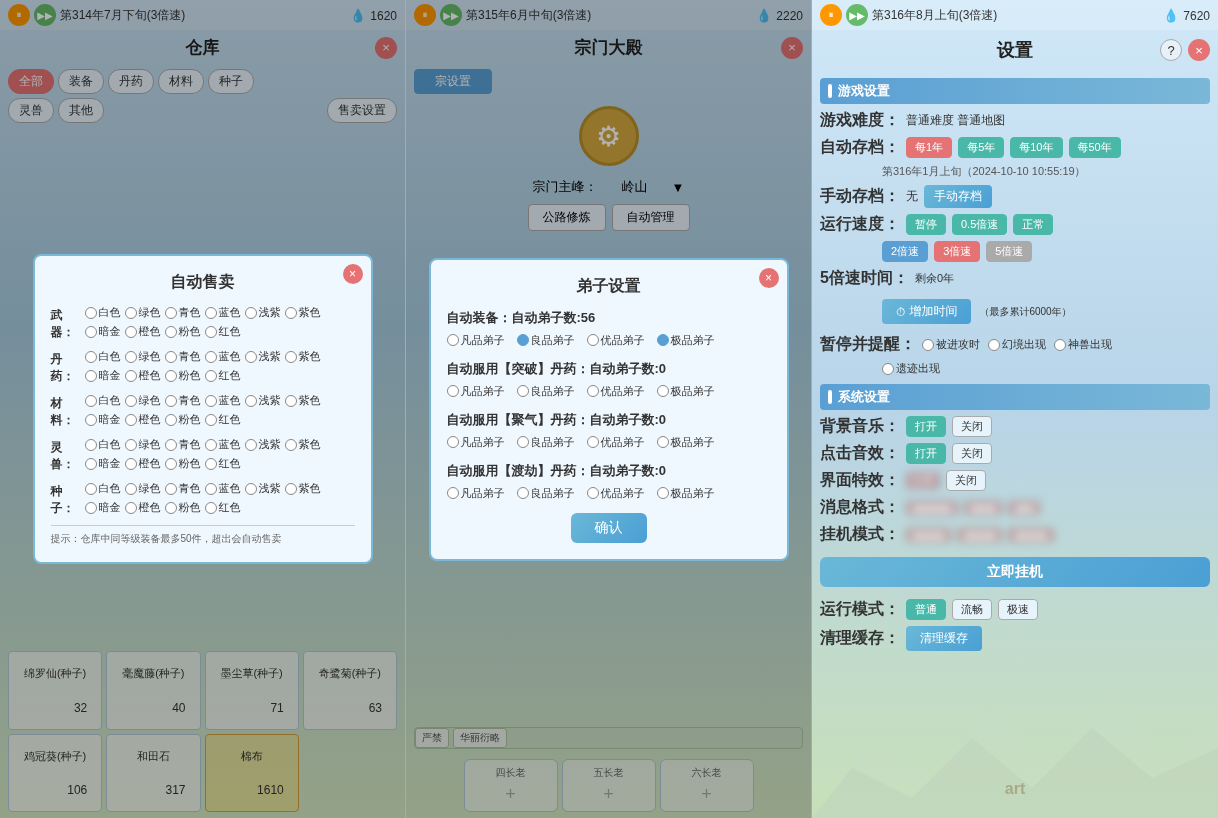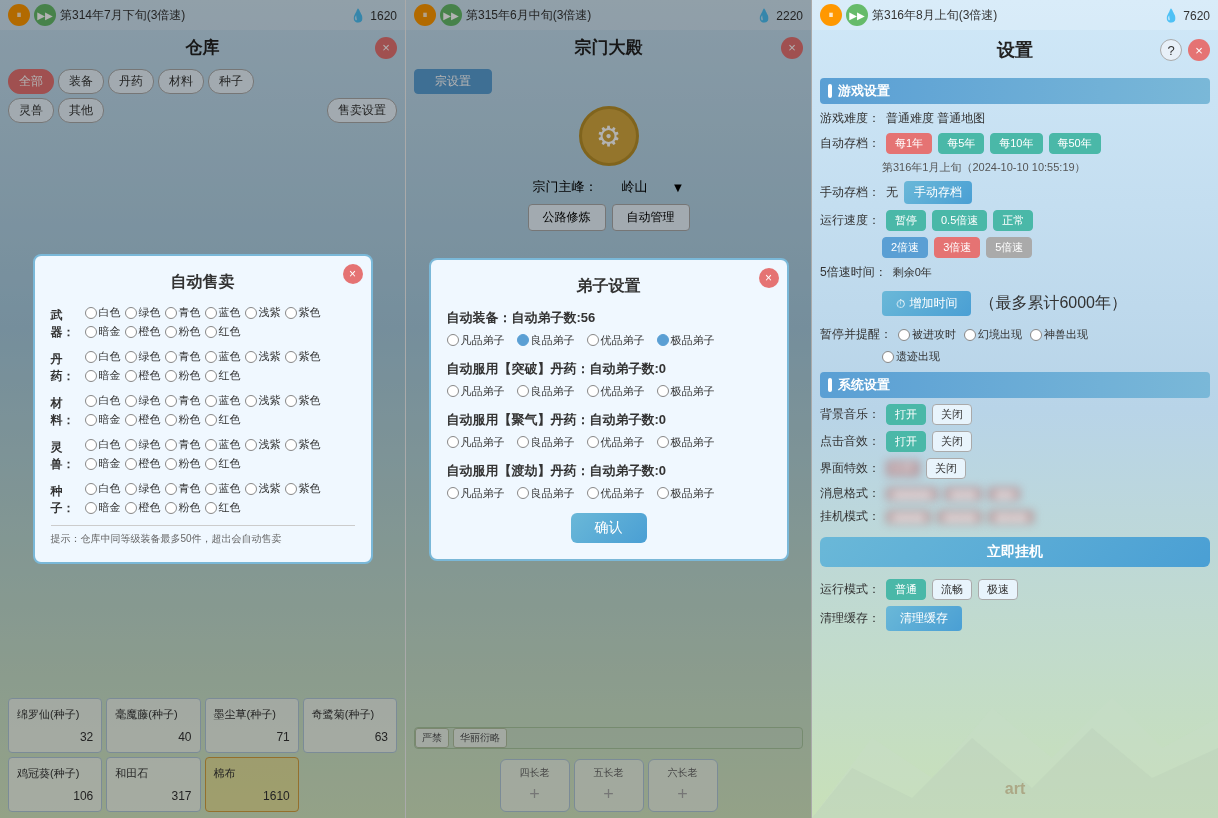--- a/index.html
+++ b/index.html
@@ -229,30 +229,31 @@
       display: grid;
       grid-template-columns: repeat(4, 1fr);
       gap: 4px;
       padding: 6px 8px;
     }
 
     .item-cell {
       background: rgba(255,255,255,0.6);
       border: 1px solid #b0c8d8;
       border-radius: 4px;
-      padding: 8px;
+      padding: 14px;
       text-align: center;
       font-size: 11px;
       color: #333;
       min-height: 55px;
       display: flex;
       flex-direction: column;
-      align-items: flex-start;
+      align-items: center;
       justify-content: space-between;
       cursor: pointer;
+      gap: 20px;
     }
 
     .item-cell.highlighted {
       background: rgba(255, 220, 100, 0.4);
       border-color: #d4a040;
     }
 
     .item-name {
       font-size: 11px;
       line-height: 1.3;
@@ -412,21 +413,22 @@
       align-items: center;
       gap: 6px;
       margin-bottom: 6px;
       font-size: 12px;
       flex-wrap: wrap;
     }
 
     .settings-label {
       min-width: 60px;
       color: #333;
-      font-size: 12px;
+      font-size: 16px;
+      font-weight: bold;
     }
 
     .settings-value {
       color: #333;
       font-size: 12px;
     }
 
     .tag-btn {
       padding: 2px 8px;
       border-radius: 4px;
@@ -546,21 +548,21 @@
       display: flex;
       padding: 6px;
       gap: 4px;
       justify-content: center;
     }
 
     .elder-card {
       background: rgba(255,255,255,0.5);
       border: 1px solid #b0c8d8;
       border-radius: 6px;
-      width: 70px;
+      width: 94px;
       padding: 6px 4px;
       text-align: center;
       font-size: 11px;
     }
 
     .elder-title {
       color: #666;
       font-size: 10px;
       margin-bottom: 4px;
     }
@@ -961,21 +963,21 @@
         <span class="settings-label">5倍速时间：</span>
         <span class="speed-remain">剩余0年</span>
       </div>
 
       <div class="settings-row">
         <div style="padding-left:62px;display:flex;align-items:center;gap:8px;">
           <button class="add-time-btn">
             <span>⏱</span>
             <span>增加时间</span>
           </button>
-          <span class="settings-value" style="font-size:16px;">（最多累计6000年）</span>
+          <span class="settings-value" style="font-size:10px;">（最多累计6000年）</span>
         </div>
       </div>
 
       <div class="settings-row">
         <span class="settings-label">暂停并提醒：</span>
         <div class="pause-warn-row">
           <label class="radio-item"><span class="radio-circle"></span>被进攻时</label>
           <label class="radio-item"><span class="radio-circle"></span>幻境出现</label>
           <label class="radio-item"><span class="radio-circle"></span>神兽出现</label>
         </div>

